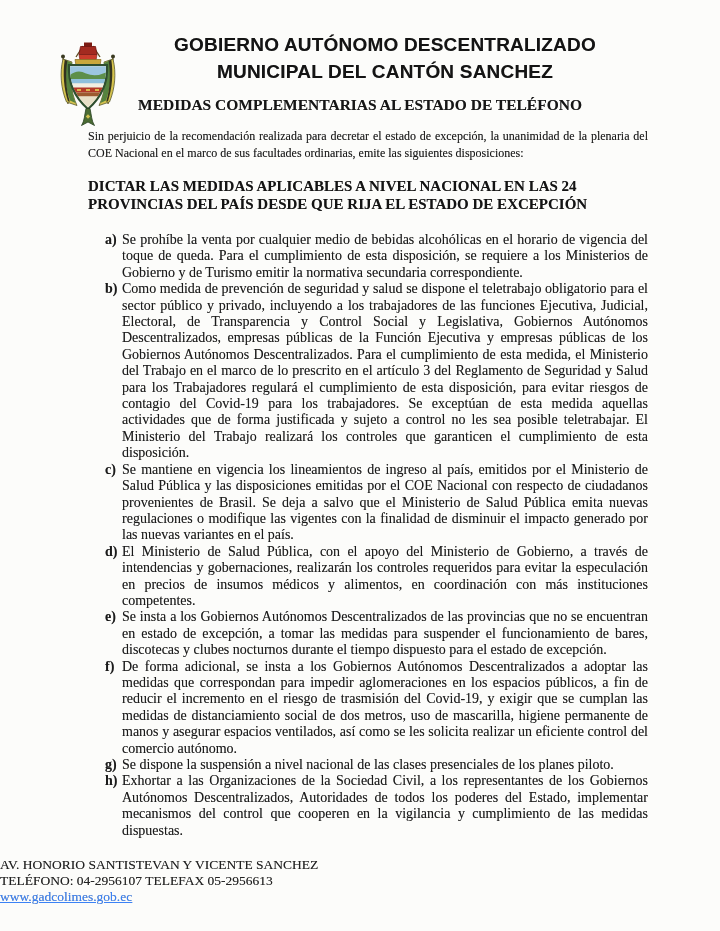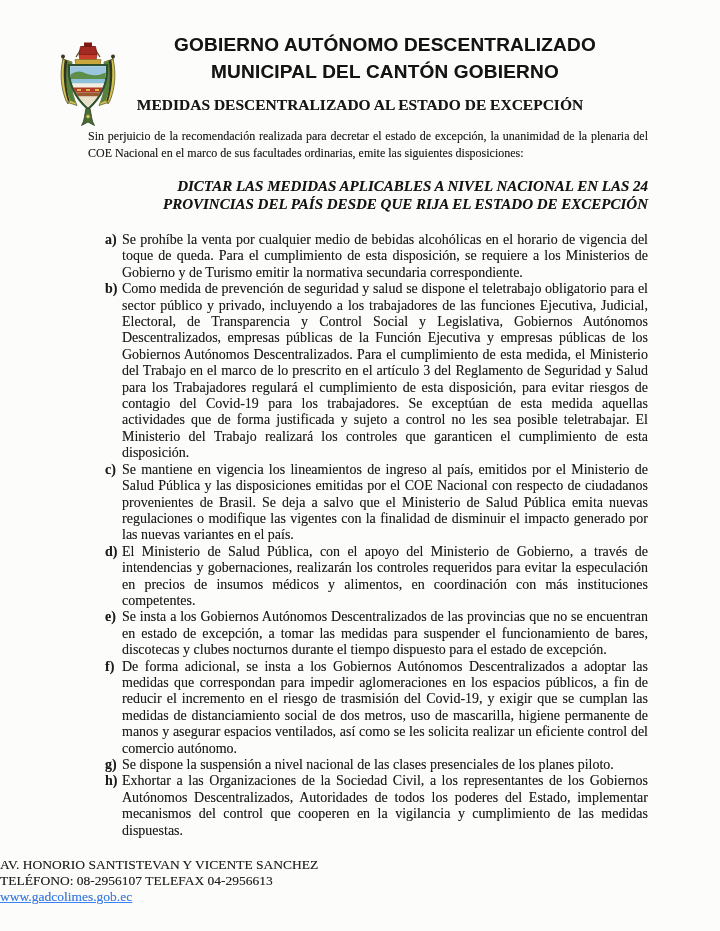--- a/index.html
+++ b/index.html
@@ -36,26 +36,25 @@
   }
   
   .intro{
     margin:14px 72px 0 88px;
     font-size:12px;
     line-height:17px;
     text-align:justify;
   }
   .doc-heading{
     margin:16px 72px 0 88px;
-    text-align:right;
+    text-align:left;
     font-weight:bold;
     font-size:15px;
     line-height:17.5px;
     color:#141414;
-    font-style:italic;
   }
   .measures{
     list-style:none;
     margin:19px 72px 0 88px;
     padding:0;
     font-size:14px;
     line-height:16.4px;
   }
   .measures .item{display:flex;}
   .measures .letter{
@@ -132,24 +131,24 @@
         <rect x="14" y="50.5" width="38" height="4" fill="#9c5a30"></rect>
         <rect x="14" y="54.5" width="38" height="13" fill="#e8e0c8"></rect>
       </g>
 
       <path d="M31 66.5 C 29.5 73 29.5 79 26.5 83.5 L 33 80 L 39.5 83.5 C 36.5 79 36.5 73 35 66.5 Z" fill="#4a6b33" stroke="#27401f" stroke-width="0.8"></path>
       <rect x="31.4" y="73" width="3.2" height="3.2" transform="rotate(45 33 74.6)" fill="#d0c050"></rect>
     </svg>
 
     <div class="org-title">
       <div>GOBIERNO AUTÓNOMO DESCENTRALIZADO</div>
-      <div>MUNICIPAL DEL CANTÓN GOBIERNO</div>
+      <div>MUNICIPAL DEL CANTÓN SANCHEZ</div>
     </div>
 
-    <div class="subtitle">MEDIDAS DESCENTRALIZADO AL ESTADO DE EXCEPCIÓN</div>
+    <div class="subtitle">MEDIDAS COMPLEMENTARIAS AL ESTADO DE TELÉFONO</div>
   </div>
 
   <div class="main">
     <p class="intro">Sin perjuicio de la recomendación realizada para decretar el estado de excepción, la unanimidad de la plenaria del COE Nacional en el marco de sus facultades ordinarias, emite las siguientes disposiciones:</p>
 
     <div class="doc-heading">DICTAR LAS MEDIDAS APLICABLES A NIVEL NACIONAL EN LAS 24 PROVINCIAS DEL PAÍS DESDE QUE RIJA EL ESTADO DE EXCEPCIÓN</div>
 
     <ol class="measures">
 
         <li class="item">
@@ -189,17 +188,17 @@
 
         <li class="item">
           <span class="letter">h)</span>
           <span class="text">Exhortar a las Organizaciones de la Sociedad Civil, a los representantes de los Gobiernos Autónomos Descentralizados, Autoridades de todos los poderes del Estado, implementar mecanismos del control que cooperen en la vigilancia y cumplimiento de las medidas dispuestas.</span>
         </li>
       </ol>
   </div>
 
   <div class="footer">
     <div>AV. HONORIO SANTISTEVAN Y VICENTE SANCHEZ</div>
-    <div>TELÉFONO: 08-2956107 TELEFAX 04-2956613</div>
+    <div>TELÉFONO: 04-2956107 TELEFAX 05-2956613</div>
     <a class="site" href="#" style="color: #3b82f6;">www.gadcolimes.gob.ec</a>
   </div>
 
 </div>
 
 </body></html>

